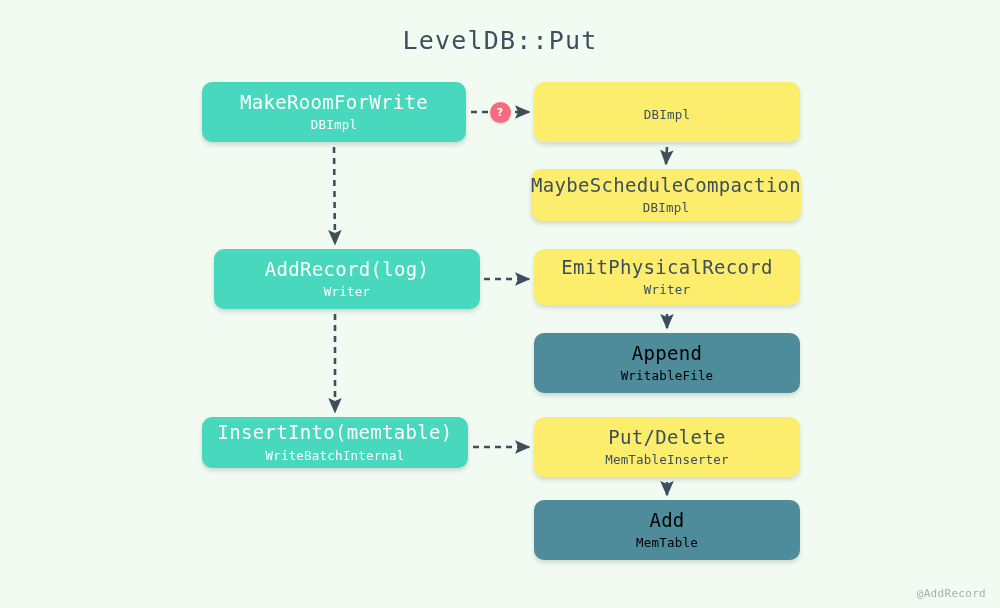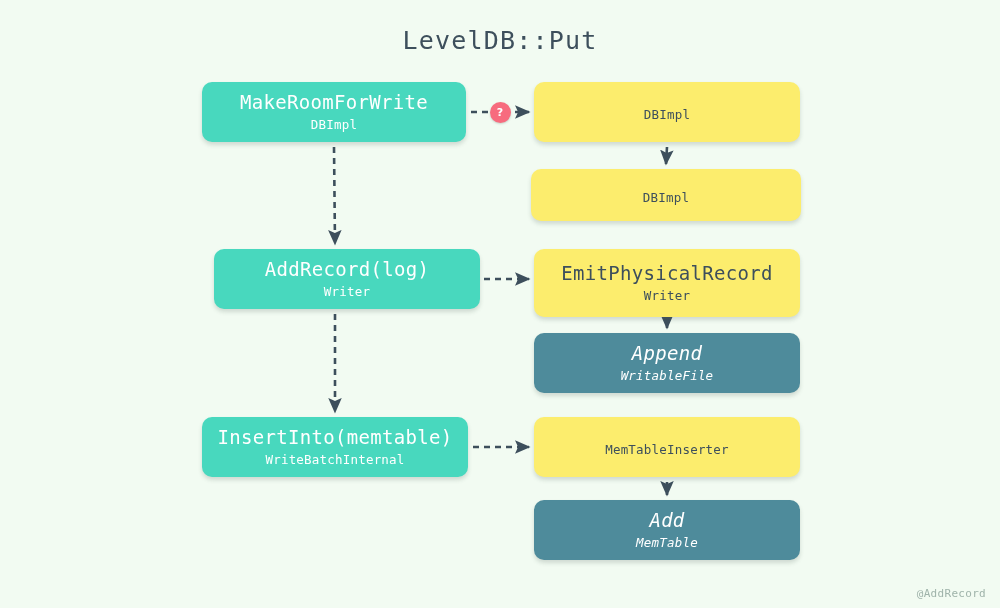--- a/index.html
+++ b/index.html
@@ -76,22 +76,21 @@
   }
   .node.yellow .node-title,
   .node.yellow .node-sub {
     color: #3d4f5c;
   }
   .node.steel {
     background: #4e8b9b;
   }
   .node.steel .node-title,
   .node.steel .node-sub {
-    color: #ffffff;
-    font-style: italic;
+    color: #000000;
   }
   .badge-question {
     position: absolute;
     width: 21px;
     height: 21px;
     border-radius: 50%;
     background: #f76b7e;
     color: #ffffff;
     font-size: 11px;
     font-weight: bold;
@@ -139,39 +138,41 @@
 
   <div id="nodes-group">
       <div class="node teal" style="left: 202px; top: 82px; width: 264px; height: 60px;">
         <div class="node-title">MakeRoomForWrite</div>
         <div class="node-sub">DBImpl</div>
       </div>
       <div class="node yellow" style="left: 534px; top: 82px; width: 266px; height: 60px;">
         <div class="node-sub">DBImpl</div>
       </div>
       <div class="node yellow" style="left: 531px; top: 169px; width: 270px; height: 52px;">
+        <div class="node-title">MaybeScheduleCompaction</div>
         <div class="node-sub">DBImpl</div>
       </div>
       <div class="node teal" style="left: 202px; top: 249px; width: 266px; height: 60px; margin-left: 12px;">
         <div class="node-title">AddRecord(log)</div>
         <div class="node-sub">Writer</div>
       </div>
-      <div class="node yellow" style="left: 534px; top: 249px; width: 266px; height: 68px;">
+      <div class="node yellow" style="left: 534px; top: 249px; width: 266px; height: 56px;">
         <div class="node-title">EmitPhysicalRecord</div>
         <div class="node-sub">Writer</div>
       </div>
       <div class="node steel" style="left: 534px; top: 333px; width: 266px; height: 60px;">
         <div class="node-title">Append</div>
         <div class="node-sub">WritableFile</div>
       </div>
-      <div class="node teal" style="left: 202px; top: 417px; width: 266px; height: 60px; text-align: center;">
+      <div class="node teal" style="left: 202px; top: 417px; width: 266px; height: 51px; text-align: center;">
         <div class="node-title">InsertInto(memtable)</div>
         <div class="node-sub">WriteBatchInternal</div>
       </div>
       <div class="node yellow" style="left: 534px; top: 417px; width: 266px; height: 60px;">
+        <div class="node-title">Put/Delete</div>
         <div class="node-sub">MemTableInserter</div>
       </div>
       <div class="node steel" style="left: 534px; top: 500px; width: 266px; height: 60px;">
         <div class="node-title">Add</div>
         <div class="node-sub">MemTable</div>
       </div>
     </div>
 
   <div class="badge-question" id="question-badge" style="left: 489.5px; top: 101.5px;">?</div>
 

